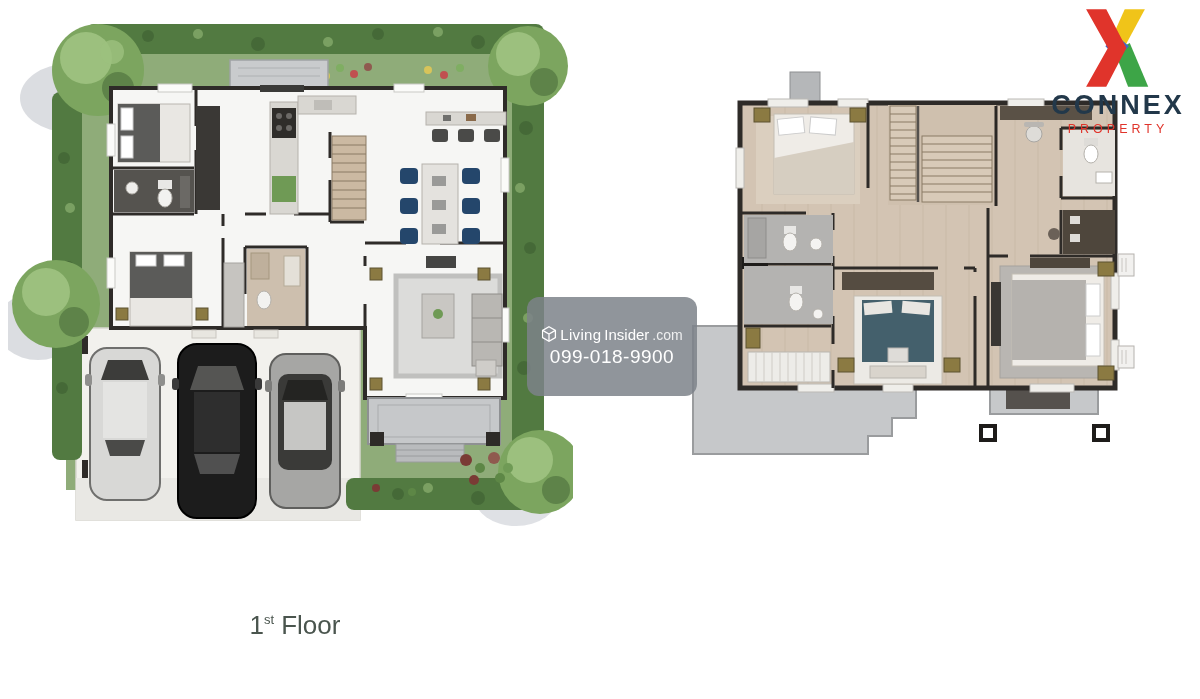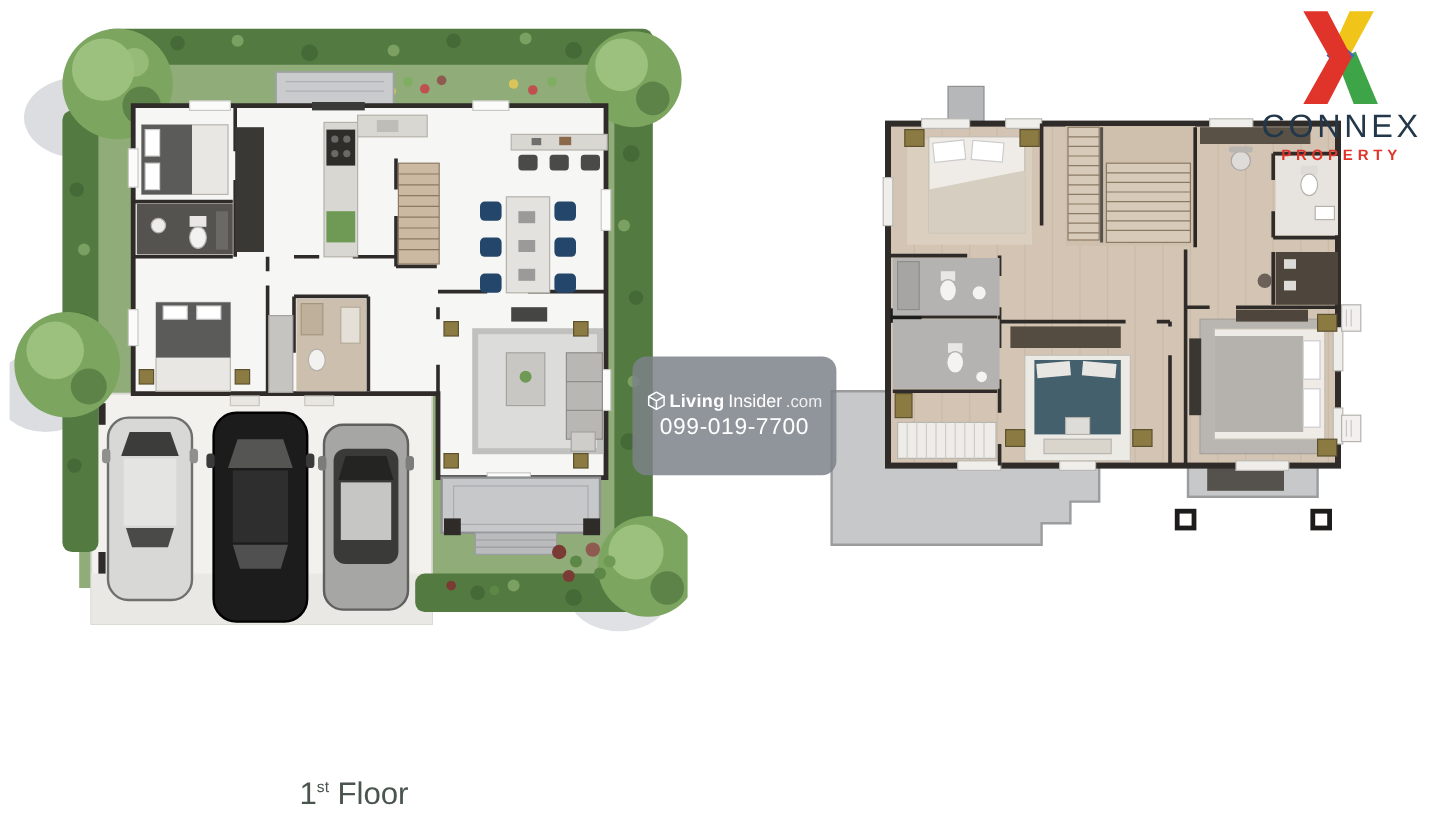--- a/index.html
+++ b/index.html
@@ -22,39 +22,39 @@
   .c-gold{fill:var(--gold);stroke:#5d5230;stroke-width:1;}
   .c-balc{fill:var(--balcony);}
   .c-wood{fill:var(--wood);}
 
   
   .watermark{position:absolute;left:527px;top:297px;width:170px;height:99px;
     background:var(--watermark-bg);border-radius:12px;color:#fff;text-align:center;
     display:flex;flex-direction:column;justify-content:center;gap:3px;}
   .wm-brand{display:flex;align-items:baseline;justify-content:center;gap:3px;font-size:15px;}
   .wm-brand svg{align-self:center;}
-  .wm-living{font-weight:700;letter-spacing:.3px;}
+  .wm-living{font-weight:400;letter-spacing:.3px;}
   .wm-insider{font-weight:400;}
   .wm-dotcom{font-size:14px;opacity:.85;}
   .wm-line2{font-size:20px;font-weight:300;letter-spacing:.4px;}
   .wm-line3{font-size:19px;font-weight:300;letter-spacing:.5px;}
 
   
   .brand-logo{position:absolute;left:1040px;top:6px;width:156px;text-align:center;z-index:5;}
   .logo-x{margin:0 auto;}
   .lx-red{fill:var(--logo-red);}
   .lx-yellow{fill:var(--logo-yellow);}
   .lx-green{fill:var(--logo-green);}
   .lx-blue{fill:var(--logo-blue);}
-  .logo-name{color:var(--logo-navy);font-size:27px;font-weight:400;letter-spacing:3px;line-height:1;margin-top:2px;}
-  .logo-tag{color:var(--logo-red);font-size:12.5px;font-weight:700;letter-spacing:4px;line-height:1;margin-top:4px;}
+  .logo-name{color:var(--logo-navy);font-size:27px;font-weight:700;letter-spacing:3px;line-height:1;margin-top:2px;}
+  .logo-tag{color:var(--logo-red);font-size:12.5px;font-weight:400;letter-spacing:4px;line-height:1;margin-top:4px;}
 
   
   .floor-caption{position:absolute;top:610px;width:300px;text-align:center;
-    color:var(--label);font-size:26px;font-weight:400;margin-top:36px;}
+    color:var(--label);font-size:26px;font-weight:400;}
   .floor-caption sup{font-size:13px;}
   .floor-caption .fc-word{margin-left:7px;}
   #cap1{left:145px;}
   #cap2{left:752px;}
 </style>
 </head>
 <body>
 
 <div class="stage">
 
@@ -452,21 +452,21 @@
   <div class="watermark">
     <div class="wm-brand">
       <svg width="16" height="16" viewBox="0 0 20 20">
         <path d="M10,1 L18,5.5 V14.5 L10,19 L2,14.5 V5.5 Z" fill="none" stroke="#fff" stroke-width="1.6"></path>
         <path d="M2,5.5 L10,10 L18,5.5 M10,10 V19" fill="none" stroke="#fff" stroke-width="1.6"></path>
       </svg>
       <span class="wm-living">Living</span>
         <span class="wm-insider">Insider</span>
         <span class="wm-dotcom">.com</span>
     </div>
-    <div class="wm-line3">099-019-7700</div>
+    <div class="wm-line3">099-018-9900</div>
   </div>
 
   <div class="brand-logo">
     <svg class="logo-x" width="92" height="84" viewBox="0 0 100 100">
       <polygon class="lx-yellow" points="58,4 82,4 56,52 40,44"></polygon>
       <polygon class="lx-green" points="64,44 86,96 62,96 46,54"></polygon>
       <polygon class="lx-blue" points="47,34 63,48 49,62 35,48"></polygon>
       <polygon class="lx-red" points="12,4 36,4 60,50 36,96 12,96 38,50"></polygon>
     </svg>
     <div class="logo-name">CONNEX</div>

